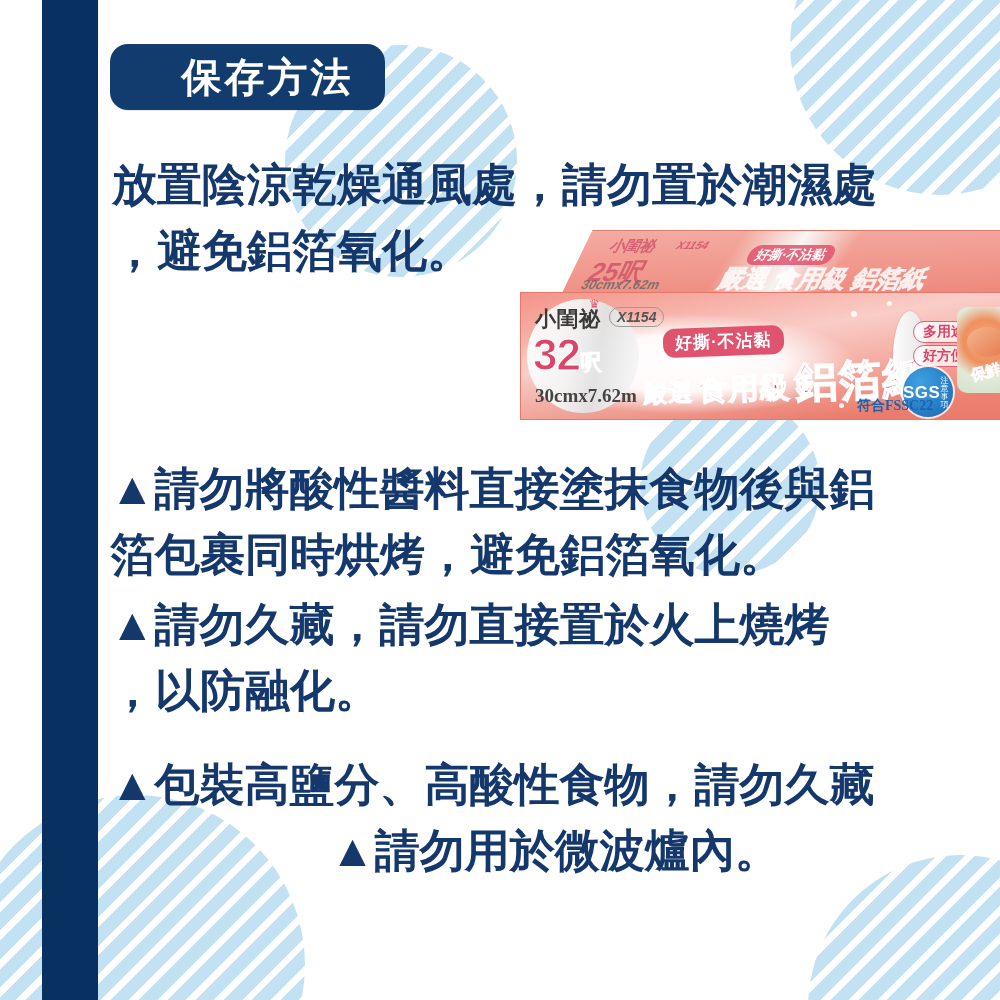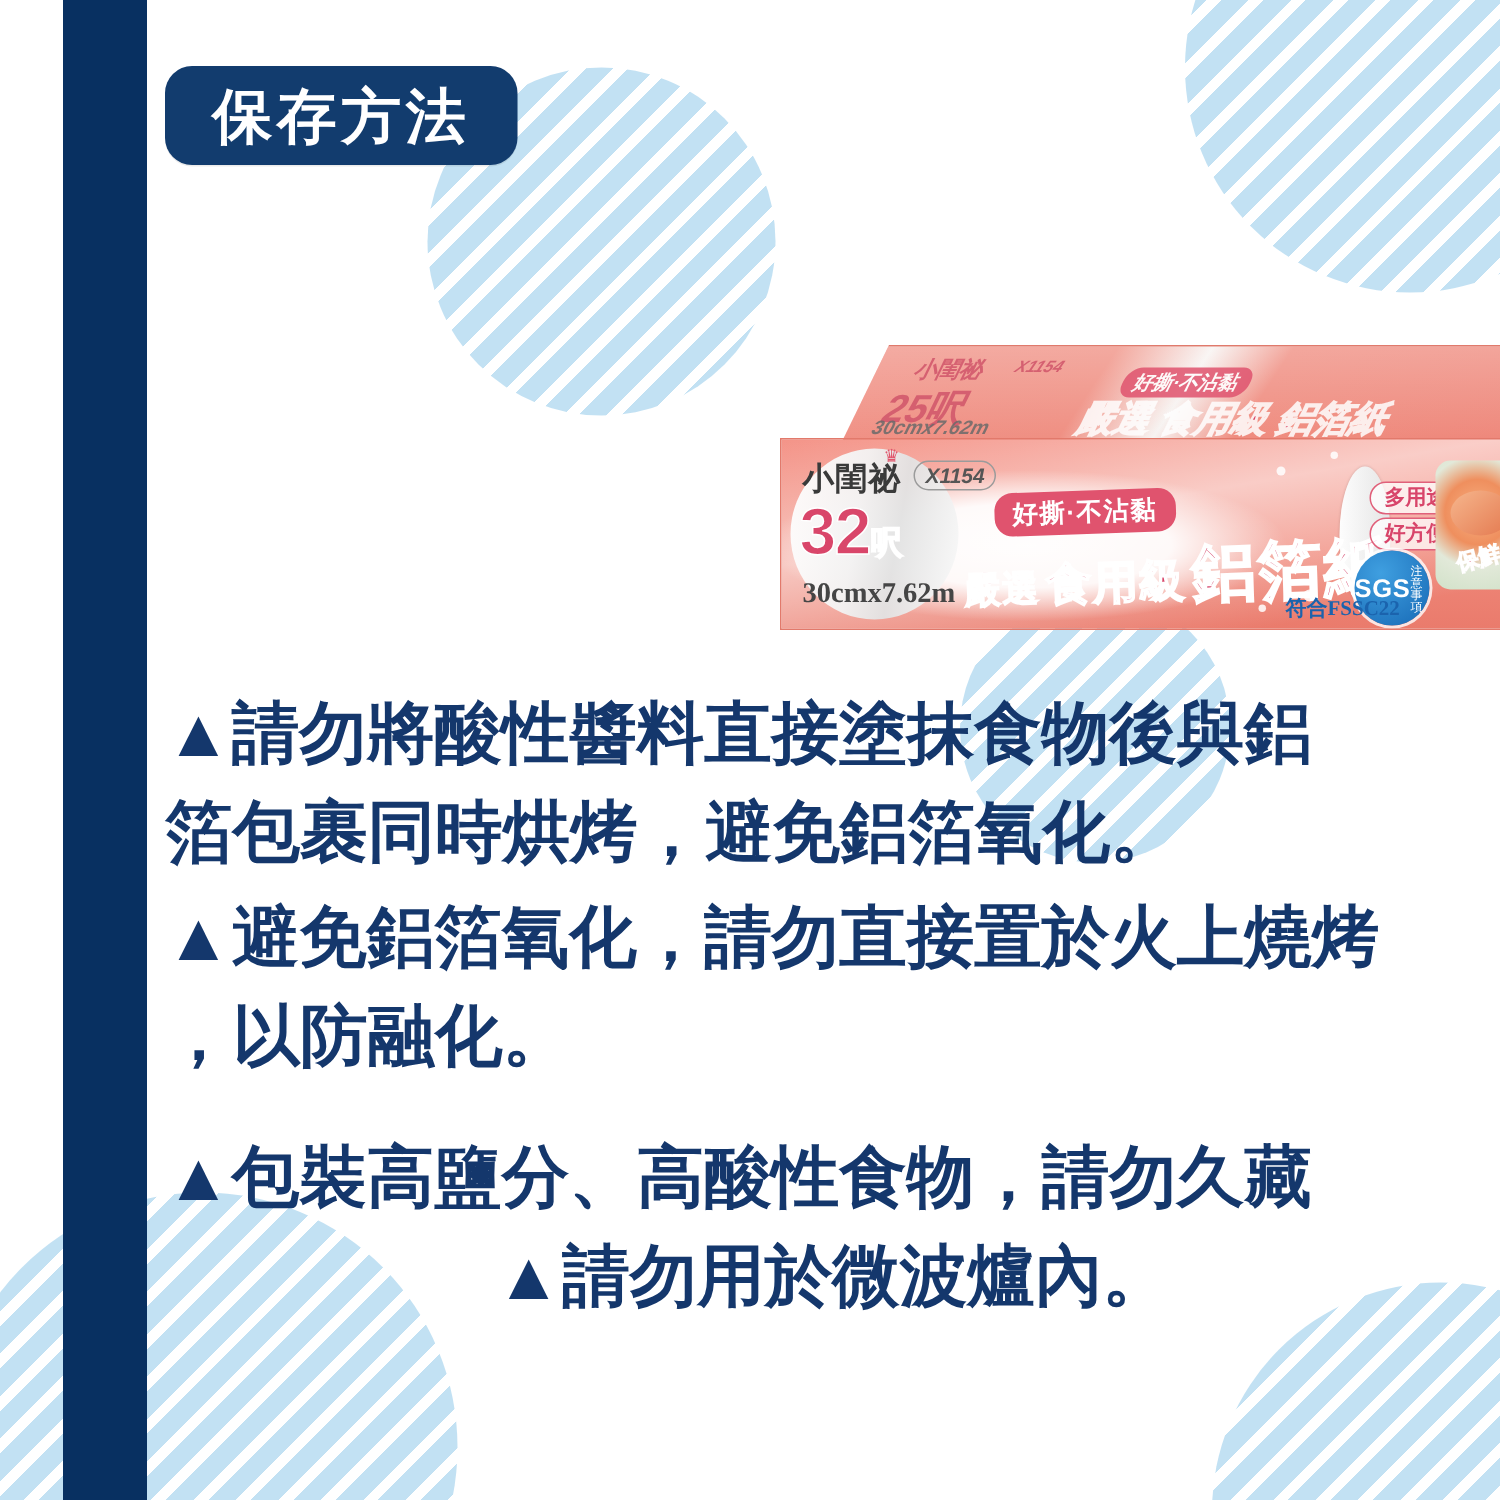--- a/index.html
+++ b/index.html
@@ -42,20 +42,21 @@
   .badge{
     position:absolute;
     background:#123c6e;
     border-radius:18px;
     color:#ffffff;
     font-size:40px;
     font-weight:700;
     letter-spacing:3px;
     display:flex;align-items:center;justify-content:center;
     box-shadow:0 1px 0 rgba(0,0,0,.08);
+    padding-left:40px;
   }
   #badge-storage{ left:0px; top:44px; width:235px; height:66px; }
   #badge-caution{ left:8px; top:336px; width:235px; height:66px; }
 
   
   .body-text{
     position:absolute;
     color:#14376c;
     font-weight:700;
     font-size:45px;
@@ -237,25 +238,27 @@
   <div class="deco-circle" id="deco-boxbottom"></div>
   <div class="deco-circle" id="deco-bl"></div>
   <div class="deco-circle" id="deco-br"></div>
 
   <div id="left-bar"></div>
 
   <div id="content">
 
     <div class="badge" id="badge-storage">保存方法</div>
 
+    <div class="body-text" id="storage-body">放置陰涼乾燥通風處，請勿置於潮濕處
+，避免鋁箔氧化。</div>
 
 
     <div class="bullet-line" id="caution-0">▲請勿將酸性醬料直接塗抹食物後與鋁
 箔包裹同時烘烤，避免鋁箔氧化。</div>
-    <div class="bullet-line" id="caution-1">▲避免鋁箔氧化，請勿直接置於火上燒烤
+    <div class="bullet-line" id="caution-1">▲請勿久藏，請勿直接置於火上燒烤
 ，以防融化。</div>
     <div class="bullet-line" id="caution-2">▲包裝高鹽分、高酸性食物，請勿久藏</div>
     <div class="bullet-line" id="caution-3">▲請勿用於微波爐內。</div>
   </div>
 
   <div id="product">
 
     <div id="box-top">
       <div class="tfade"></div>
       <div class="topghost" style="left:26px;top:6px;font-size:15px;">小閨祕</div>

